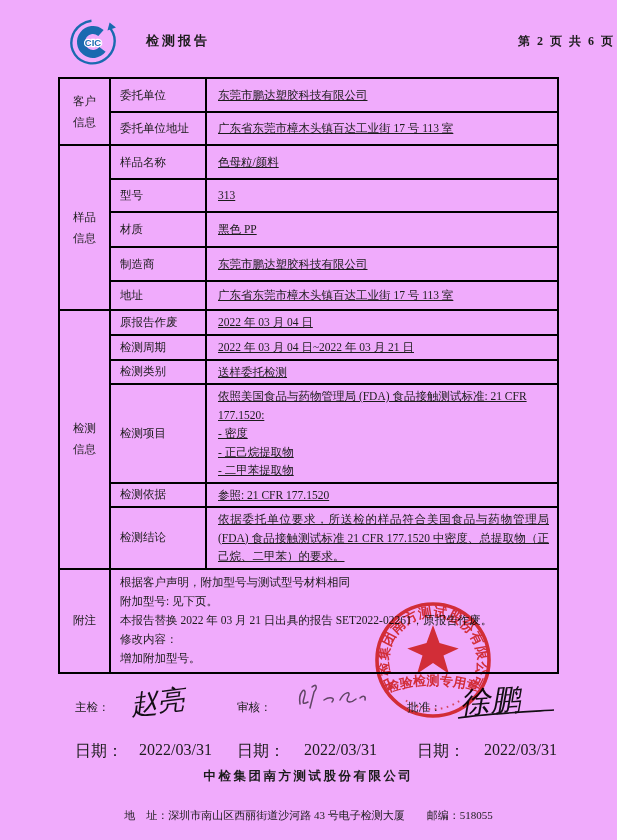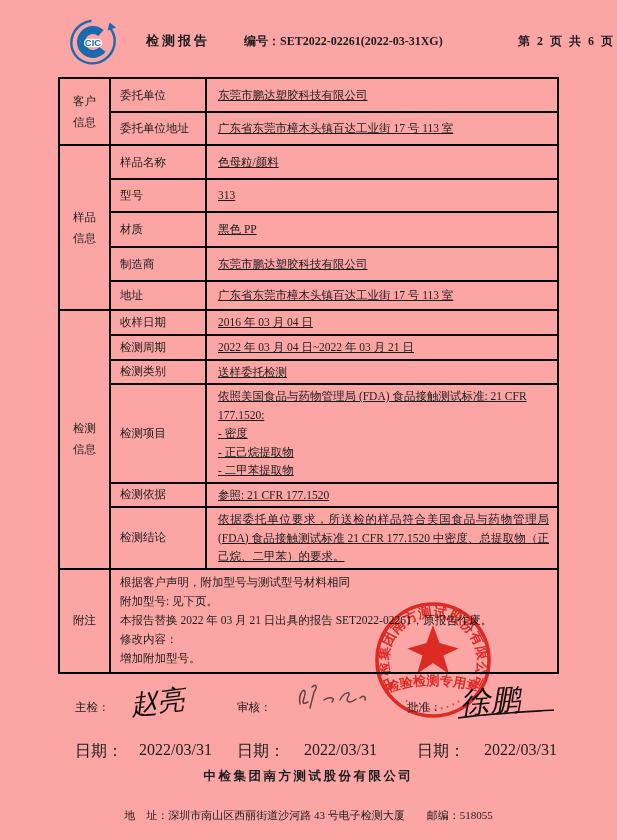--- a/index.html
+++ b/index.html
@@ -1,17 +1,17 @@
 <!DOCTYPE html>
 <html><head>
 <meta charset="utf-8">
 <style>
   html,body{margin:0;padding:0;background:#fff;}
   .page{
-    position:relative;width:617px;height:840px;background:#fca5a5;overflow:hidden;
+    position:relative;width:617px;height:840px;background:#f0abfc;overflow:hidden;
     font-family:"Liberation Serif","DejaVu Serif",serif;color:#1c1c1c;
   }
   
   .header{position:absolute;top:16px;left:58px;width:501px;height:52px;}
   .logo{position:absolute;left:10px;top:2px;}
   .h-title{position:absolute;left:88px;top:16px;font-size:13px;font-weight:bold;letter-spacing:3px;}
   .h-no{position:absolute;left:186px;top:17px;font-size:12px;font-weight:bold;}
   .h-page{position:absolute;left:412px;top:17px;font-size:12px;font-weight:bold;letter-spacing:2px;white-space:nowrap;margin-left:48px;}
   
   table.report{position:absolute;left:58px;top:77px;border-collapse:collapse;table-layout:fixed;width:499px;}
@@ -40,23 +40,20 @@
 <div class="page">
 
   <div class="header">
     <svg class="logo" width="50" height="48" viewBox="0 0 50 48">
       <ellipse cx="25" cy="24" rx="22" ry="21" fill="none" stroke="#1a6ab0" stroke-width="2.4" stroke-dasharray="112 20" transform="rotate(-35 25 24)"></ellipse>
       <polygon points="41,5 48,9 40,13" fill="#1a6ab0" transform="rotate(8 44 9)"></polygon>
       <circle cx="25" cy="24" r="12" fill="none" stroke="#1a6ab0" stroke-width="8" stroke-dasharray="57 19" transform="rotate(38 25 24)"></circle>
       <text x="25" y="27.5" font-size="9.5" font-weight="bold" text-anchor="middle" fill="#1a6ab0" stroke="#ffffff" stroke-width="2.4" paint-order="stroke" font-family="Liberation Sans, sans-serif">CIC</text>
     </svg>
     <div class="h-title">检测报告</div>
-    <div class="h-no">
-      <span>编号：</span><span>SET2022-02261(2022-03-31XG)</span>
-    </div>
     <div class="h-page">第 2 页 共 6 页</div>
   </div>
 
   <table class="report">
     <tbody>
         <tr style="height:34px">
       <td class="group" rowspan="2">客户
 信息</td>
       <td class="lbl">委托单位</td>
       <td class="val">东莞市鹏达塑胶科技有限公司</td>
@@ -83,22 +80,22 @@
       <td class="lbl">制造商</td>
       <td class="val">东莞市鹏达塑胶科技有限公司</td>
     </tr>
     <tr style="height:29px">
       <td class="lbl">地址</td>
       <td class="val">广东省东莞市樟木头镇百达工业街 17 号 113 室</td>
     </tr>
     <tr style="height:21px">
       <td class="group" rowspan="6">检测
 信息</td>
-      <td class="lbl">收样日期</td>
-      <td class="val">2016 年 03 月 04 日</td>
+      <td class="lbl">原报告作废</td>
+      <td class="val">2022 年 03 月 04 日</td>
     </tr>
     <tr style="height:25px">
       <td class="lbl">检测周期</td>
       <td class="val">2022 年 03 月 04 日~2022 年 03 月 21 日</td>
     </tr>
     <tr style="height:24px">
       <td class="lbl">检测类别</td>
       <td class="val">送样委托检测</td>
     </tr>
     <tr style="height:93px">

